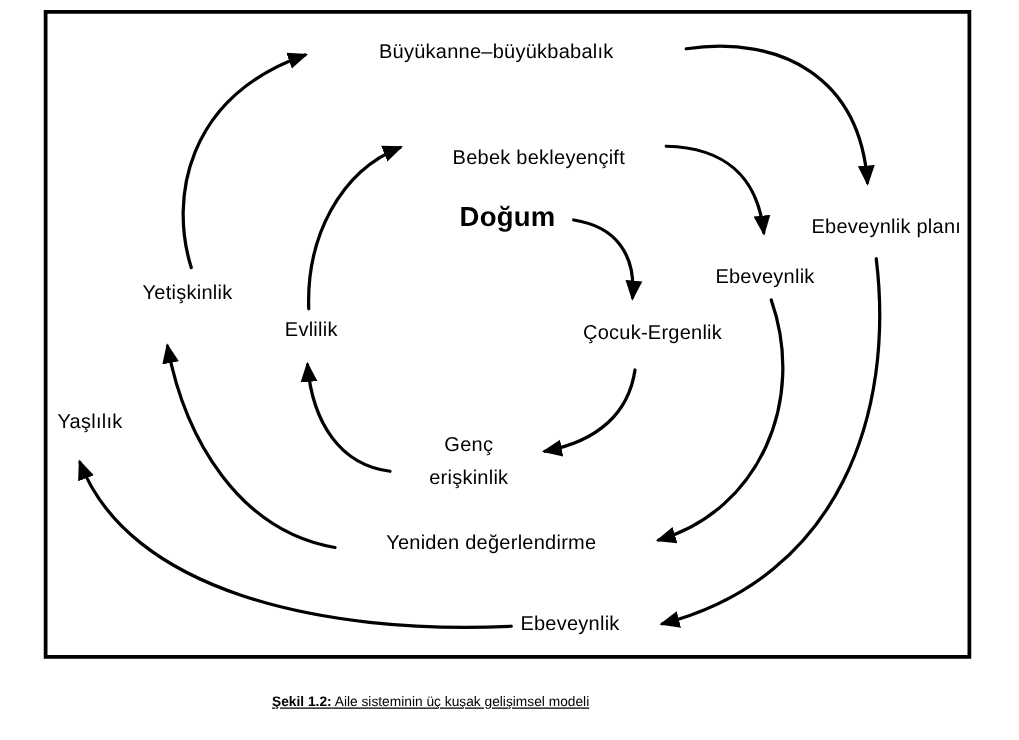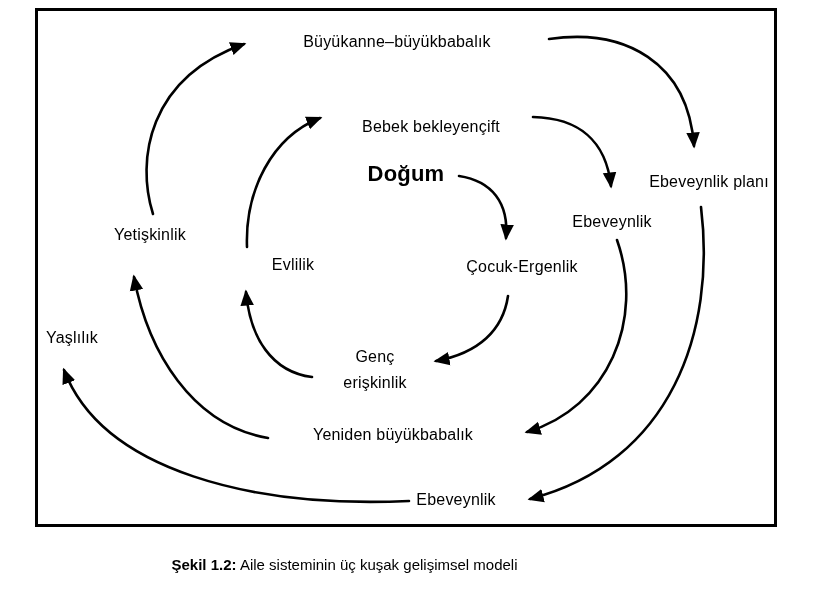--- a/index.html
+++ b/index.html
@@ -43,21 +43,22 @@
     text-align: center;
   }
   .node.bold { font-weight: bold; font-size: 22px; }
   .node.two-line { white-space: normal; line-height: 26px; width: 120px; }
   .caption {
     position: absolute;
     left: 0;
     top: 556px;
     width: 689px;
     text-align: center;
-    font-size: 15px;
+    font-size: 11px;
+    text-decoration: underline;
   }
   .caption .bold { font-weight: bold; }
 </style>
 </head>
 <body>
 
 <div class="frame"></div>
 
 <svg class="arrows" viewBox="0 0 815 592" xmlns="http://www.w3.org/2000/svg">
   <defs>
@@ -79,25 +80,25 @@
     <path d="M 409 501 C 255 508, 103 472, 64 370" marker-end="url(#arrow)"></path>
   </g>
 </svg>
 
 <div class="node" style="left:397px; top:31px;">Büyükanne–büyükbabalık</div>
 <div class="node" style="left:431px; top:116px;">Bebek bekleyençift</div>
 <div class="node bold" style="left:406px; top:163px;">Doğum</div>
 <div class="node" style="left:709px; top:171px;">Ebeveynlik planı</div>
 <div class="node" style="left:612px; top:211px;">Ebeveynlik</div>
 <div class="node" style="left:150px; top:224px;">Yetişkinlik</div>
-<div class="node" style="left:249px; top:254px;margin-left:44px;">Evlilik</div>
+<div class="node" style="left:249px; top:254px;">Evlilik</div>
 <div class="node" style="left:522px; top:256px;">Çocuk-Ergenlik</div>
 <div class="node" style="left:72px;  top:327px;">Yaşlılık</div>
 <div class="node two-line" style="left:375px; top:344px;text-align:center;">
   <span>Genç</span><br>
   <span>erişkinlik</span>
 </div>
-<div class="node" style="left:393px; top:424px;">Yeniden büyükbabalık</div>
+<div class="node" style="left:393px; top:424px;">Yeniden değerlendirme</div>
 <div class="node" style="left:456px; top:489px;">Ebeveynlik</div>
 
 <div class="caption">
   <span class="bold">Şekil 1.2:</span><span> Aile sisteminin üç kuşak gelişimsel modeli</span>
 </div>
 
 </body></html>

